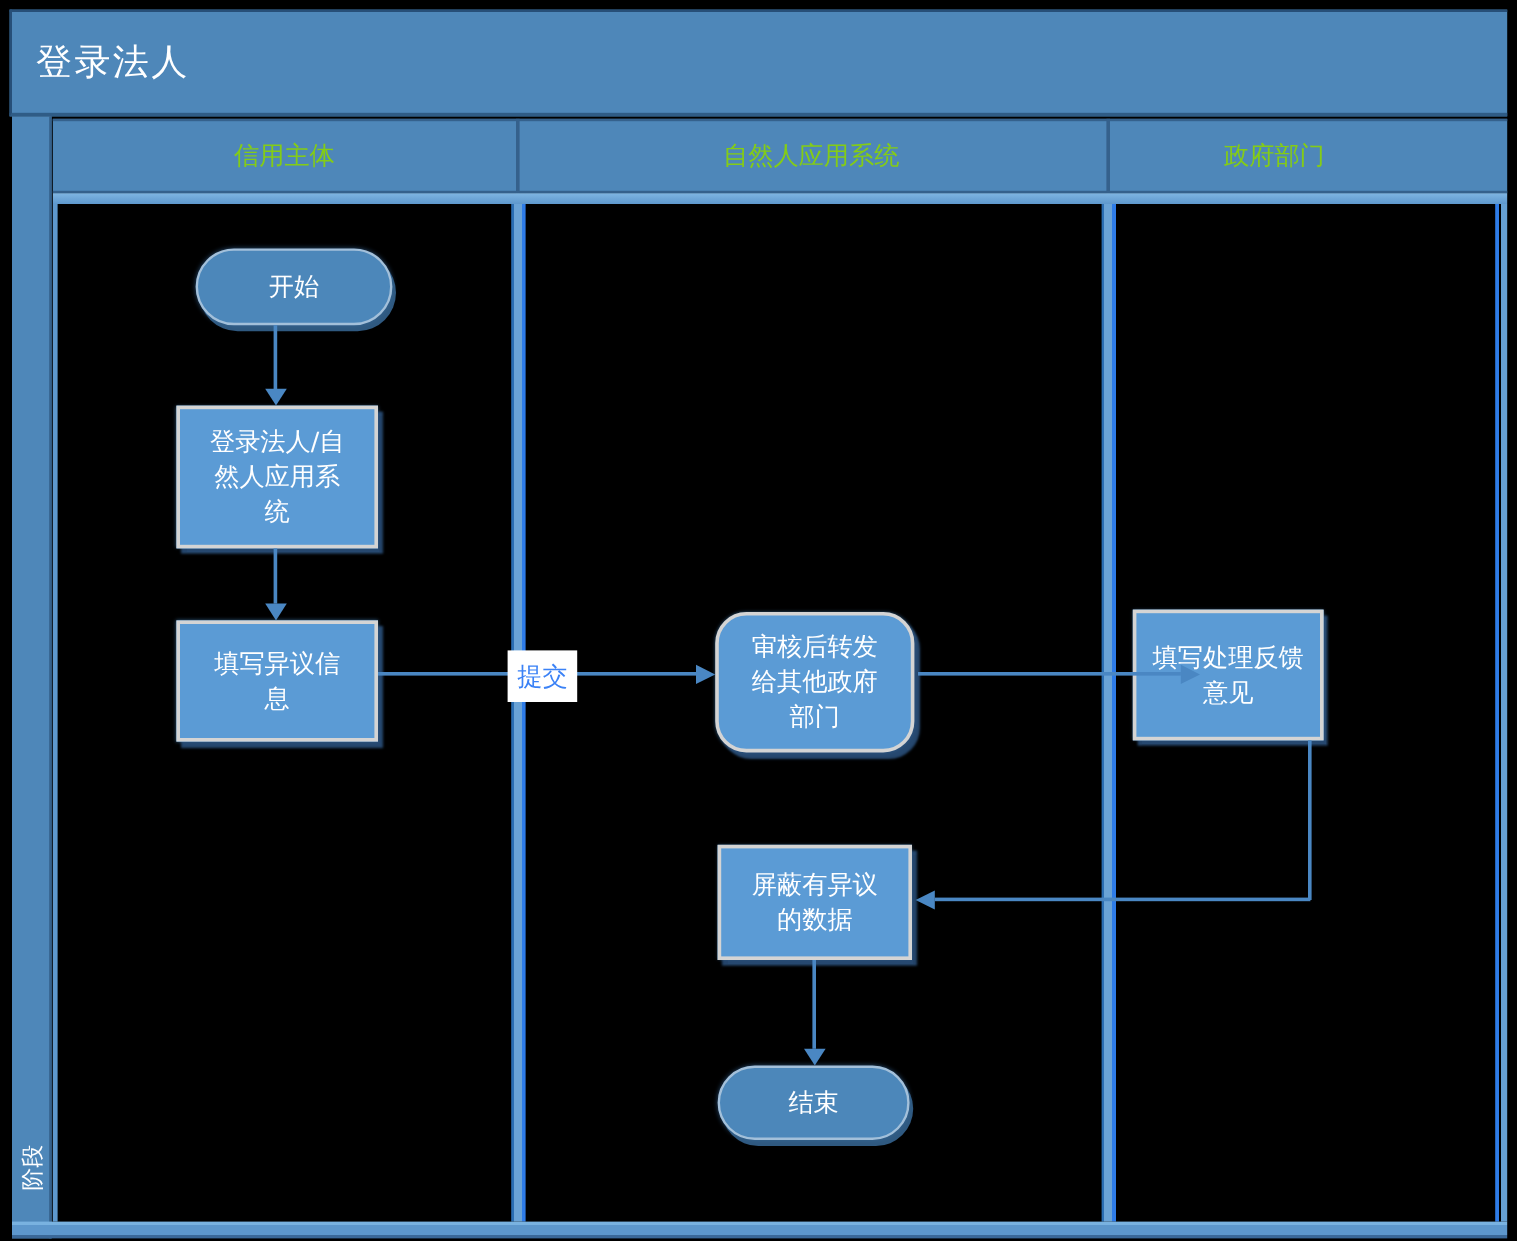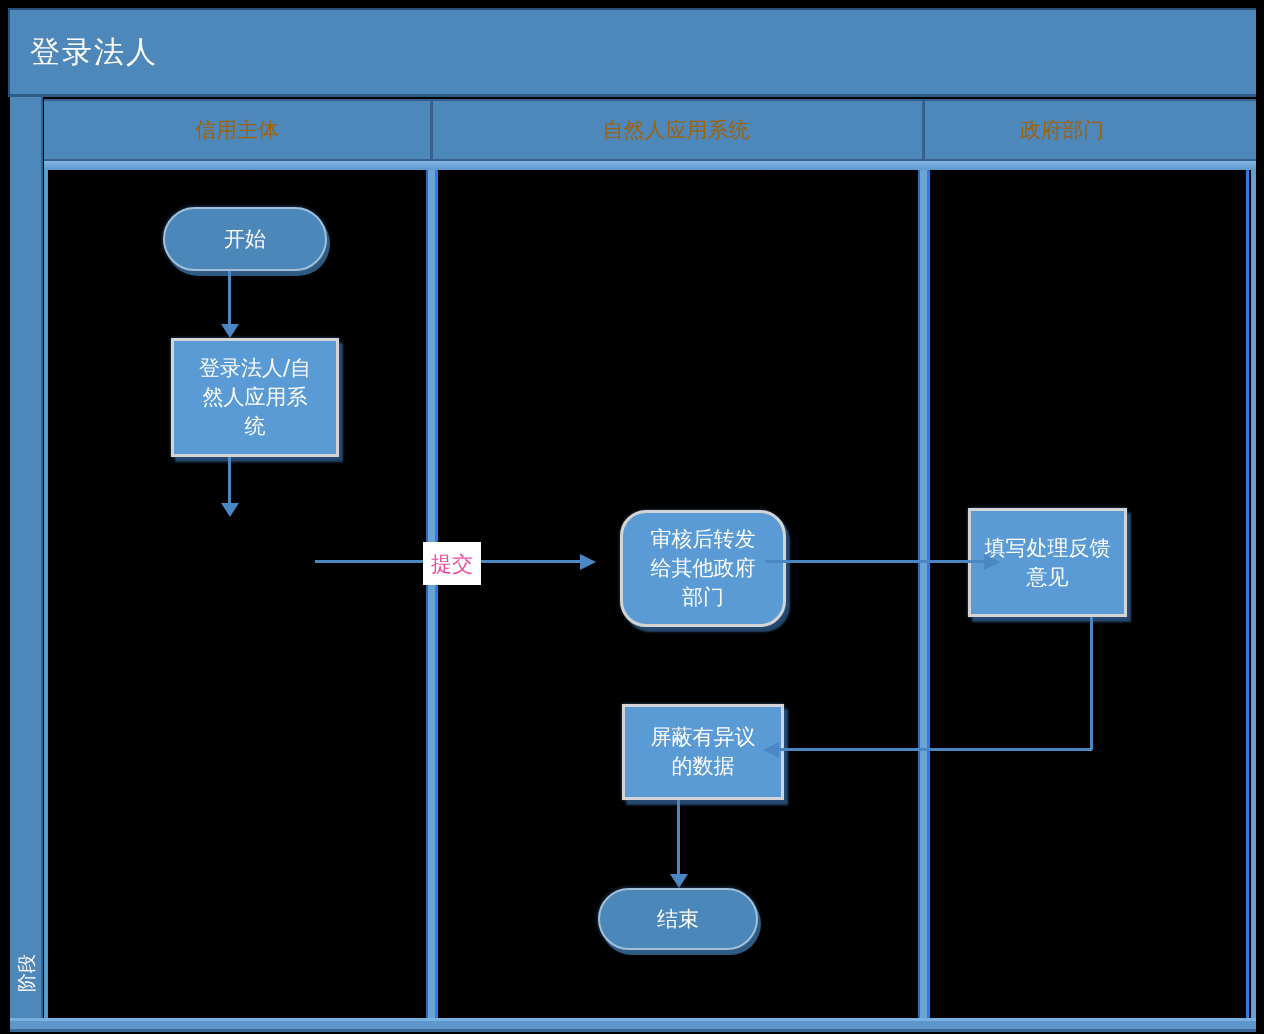--- a/index.html
+++ b/index.html
@@ -20,21 +20,21 @@
     display:flex; align-items:center; padding-left:20px;
     color:#fff; font-size:30px; letter-spacing:2px;
   }
   .header-band {
     left:44px; top:99px; width:1212px; height:62px;
     background:#4e87b9;
     border-top:2px solid #35618c; border-bottom:2px solid #35618c;
   }
   .header-label {
     top:99px; height:62px; display:flex; align-items:center; justify-content:center;
-    color:#a16207; font-size:21px;
+    color:#84cc16; font-size:21px;
   }
   .header-sep { top:99px; height:62px; width:3px; background:#35618c; }
   .bevel-band {
     left:44px; top:161px; width:1212px; height:9px;
     background:linear-gradient(180deg,#7fb5e2,#5e98cd);
   }
   .stage-strip {
     left:10px; top:97px; width:33px; height:935px;
     background:#4e87b9; border-right:2px solid #35618c;
   }
@@ -59,36 +59,35 @@
   }
 
   
   .node {
     display:flex; align-items:center; justify-content:center;
     text-align:center; color:#fff; font-size:21px; line-height:1.38;
   }
   .proc {
     background:#5b9bd5; border:3px solid #d4d4d4;
     box-shadow:4px 5px 2px rgba(45,85,130,0.85), 0 0 3px rgba(90,170,240,0.5);
-    margin-left:24px;
   }
   .term {
     background:#4c87ba; border:2px solid #a3c0da; border-radius:33px;
     box-shadow:3px 5px 0 rgba(55,105,150,0.85), 0 0 4px rgba(80,150,220,0.55);
   }
   .node .txt { display:inline-block; }
 
   
   .hline { height:3px; background:#4a87c3; }
   .vline { width:3px;  background:#4a87c3; }
   .arr-down  { width:0; height:0; border-left:9px solid transparent; border-right:9px solid transparent; border-top:14px solid #4a87c3; }
   .arr-right { width:0; height:0; border-top:8px solid transparent; border-bottom:8px solid transparent; border-left:16px solid #4a87c3; }
   .arr-left  { width:0; height:0; border-top:8px solid transparent; border-bottom:8px solid transparent; border-right:16px solid #4a87c3; }
   .edge-label {
-    background:#fff; color:#ec4899; font-size:21px;
+    background:#fff; color:#3b82f6; font-size:21px;
     display:flex; align-items:center; justify-content:center; z-index:5;
   }
 </style>
 </head>
 <body>
 
 <div id="canvas">
 
   <div class="abs title-bar">
     <span>登录法人</span>
@@ -112,20 +111,23 @@
   <div class="abs bottom-bar"></div>
 
   <div class="abs node term" style="left:148px;top:207px;width:164px;height:64px;margin-left:15px;">
     <span class="txt">开始</span>
   </div>
 
   <div class="abs node proc" style="left:147px;top:338px;width:168px;height:119px;">
     <span class="txt" style="max-width:118px;">登录法人/自然人应用系统</span>
   </div>
 
+  <div class="abs node proc" style="left:147px;top:517px;width:168px;height:101px;">
+    <span class="txt" style="max-width:118px;">填写异议信息</span>
+  </div>
 
   <div class="abs node proc" style="left:596px;top:510px;width:166px;height:117px;border-radius:26px;">
     <span class="txt" style="max-width:118px;">审核后转发给其他政府部门</span>
   </div>
 
   <div class="abs node proc" style="left:598px;top:704px;width:162px;height:96px;">
     <span class="txt" style="max-width:118px;">屏蔽有异议的数据</span>
   </div>
 
   <div class="abs node term" style="left:598px;top:888px;width:160px;height:62px;">

